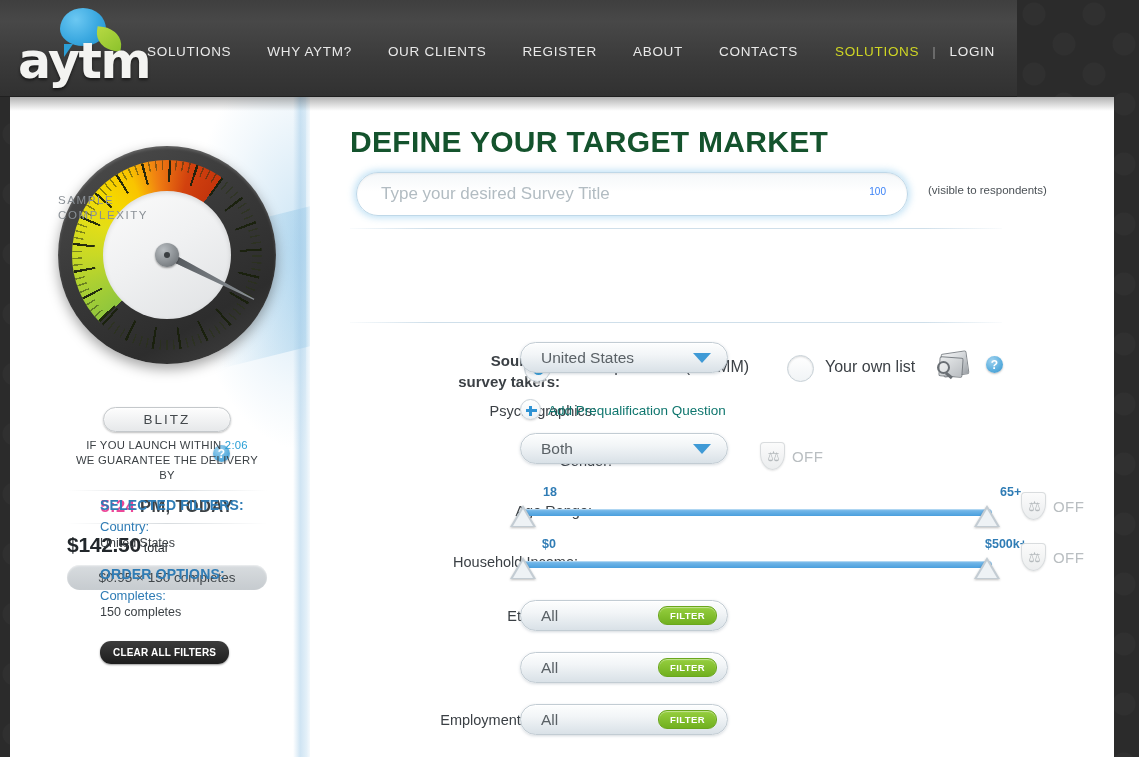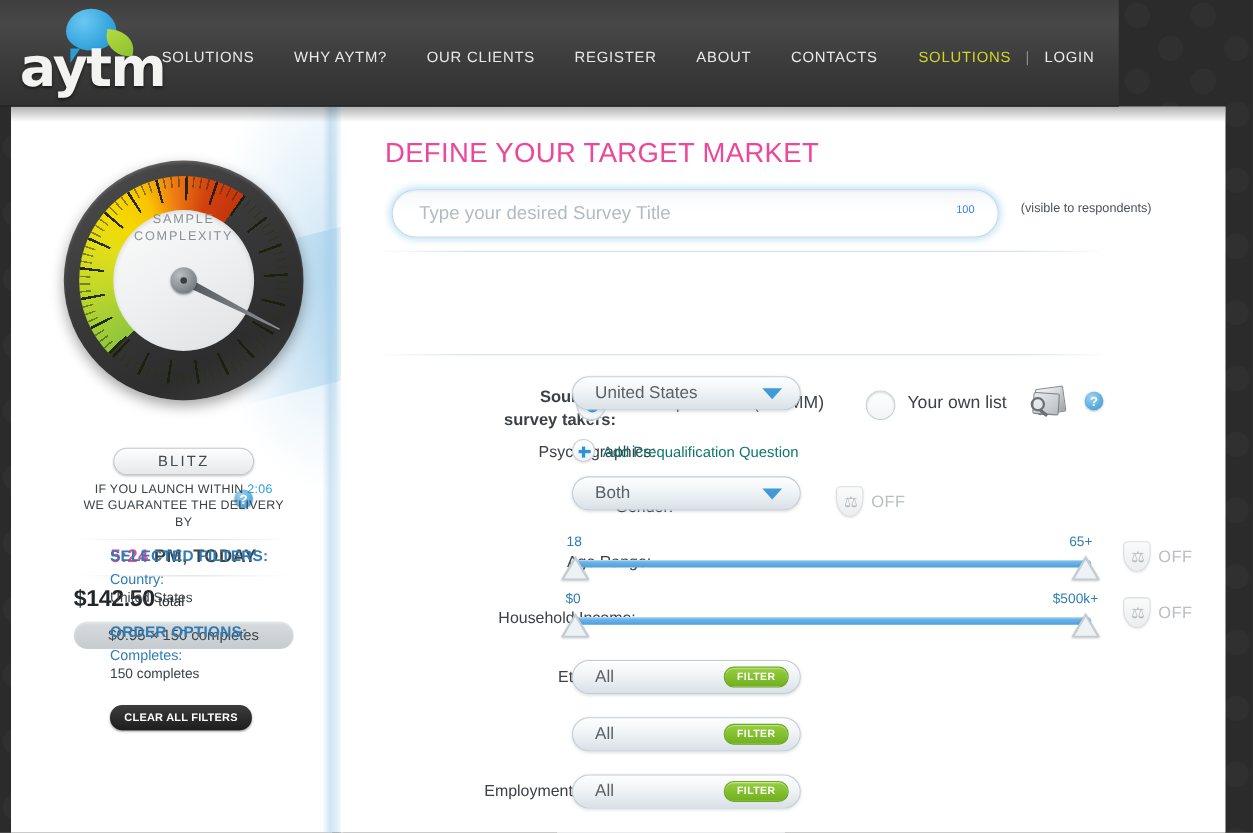--- a/index.html
+++ b/index.html
@@ -151,21 +151,21 @@
             mask: radial-gradient(circle, transparent 54%, #000 54.5%, #000 78%, transparent 78.5%);
   }
   .gauge-face{
     position:absolute; left:45px; top:45px; right:45px; bottom:45px;
     border-radius:50%;
     background:linear-gradient(150deg,#fbfbfb 0%,#f0f1f2 45%,#dfe1e3 100%);
     box-shadow:inset 0 2px 5px rgba(0,0,0,0.12);
   }
   .gauge-label{
     position:absolute; left:0; right:0; top:47px;
-    text-align:center; color:#8a9096;
+    text-align:left; color:#8a9096;
     font-size:11.5px; letter-spacing:1.6px; line-height:15px;
     font-family:"Liberation Sans", sans-serif;
   }
   .gauge-needle{
     position:absolute; left:50%; top:50%;
     width:98px; height:8px;
     background:linear-gradient(to right,#8b9196 0%,#6f7479 55%,#4e5256 100%);
     transform-origin:100% 50%;
     transform:translate(-100%,-50%) rotate(207deg);
     clip-path:polygon(0 42%,100% 0,100% 100%,0 58%);
@@ -248,22 +248,22 @@
     cursor:pointer;
   }
 
   
   .main{
     position:absolute; left:302px; top:0; width:802px; height:660px;
     background:#ffffff;
   }
   .page-title{
     position:absolute; left:38px; top:28px;
-    font-size:25px; color:#ec4899; letter-spacing:0.3px;
-    font-weight:normal;
+    font-size:30px; color:#14532d; letter-spacing:0.3px;
+    font-weight:bold;
   }
   .title-input-wrap{
     position:absolute; left:44px; top:75px; width:552px; height:44px;
   }
   .title-input{
     width:100%; height:100%;
     border-radius:22px;
     border:1px solid #bfd8e8;
     background:linear-gradient(to bottom,#f4f7f9,#ffffff 45%);
     box-shadow:0 0 7px 2px rgba(120,190,232,0.45), inset 0 1px 2px rgba(0,0,0,0.05);
@@ -410,21 +410,21 @@
     cursor:pointer;
     filter:drop-shadow(0 1px 1px rgba(0,0,0,0.25));
   }
   .slider-knob i{
     position:absolute; left:-10px; top:4px; width:20px; height:17px;
     border-left:10px solid transparent; border-right:10px solid transparent;
     border-bottom:17px solid #eef2f5;
     display:block;
   }
   .slider-val{
-    position:absolute; font-size:12.5px; font-weight:normal; color:#2f7cb5;
+    position:absolute; font-size:12.5px; font-weight:bold; color:#2f7cb5;margin-left:28px;
   }
 
   .partial-pill{
     position:absolute; left:506px; top:744px; width:208px; height:22px;
     border-radius:16px 16px 0 0;
     background:linear-gradient(to bottom,#e4eaee,#ccd6dd);
     border:1px solid #c2ccd3; border-bottom:none;
   }
 </style>
 </head>

